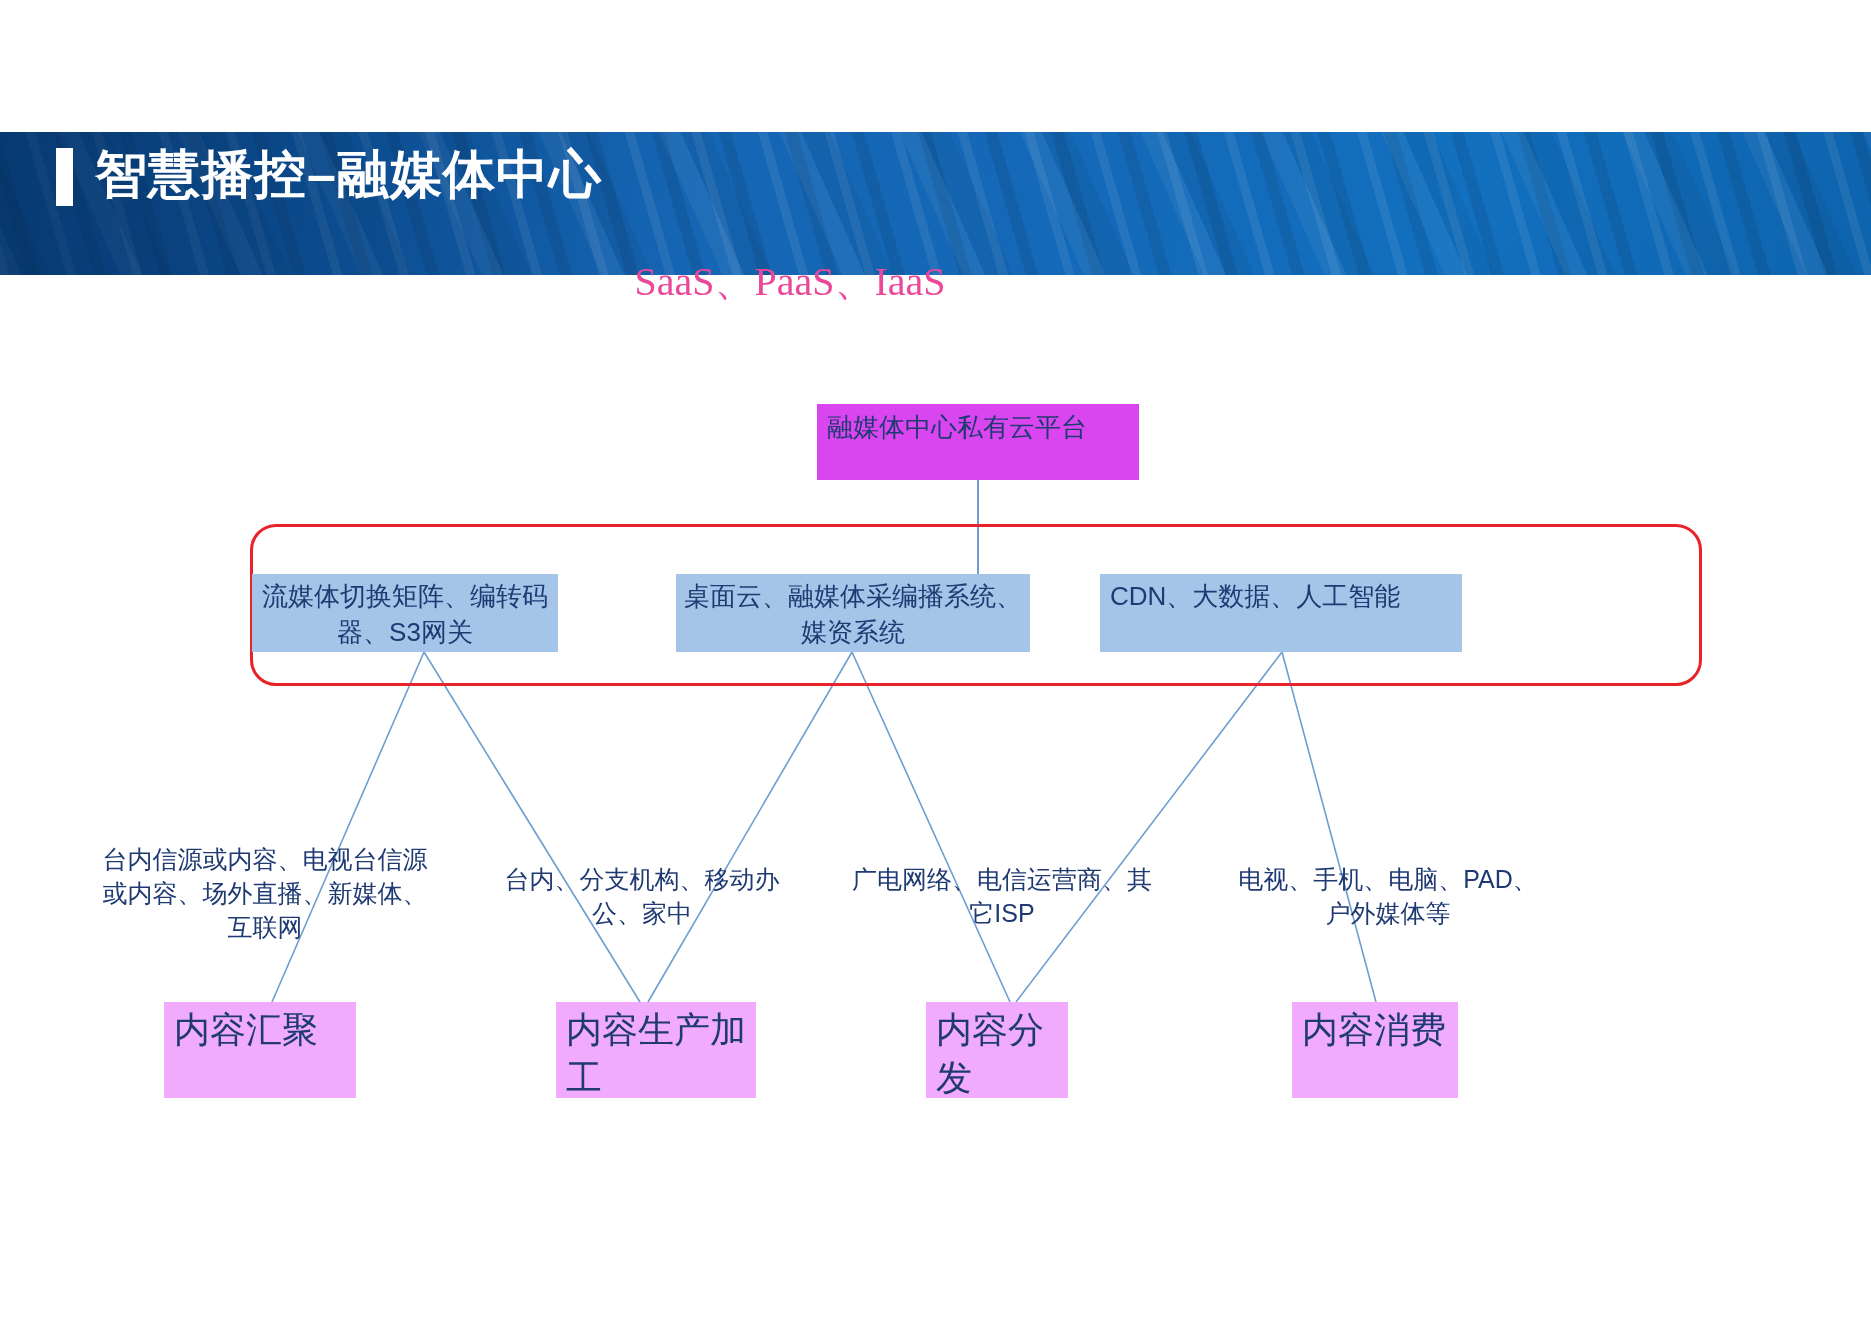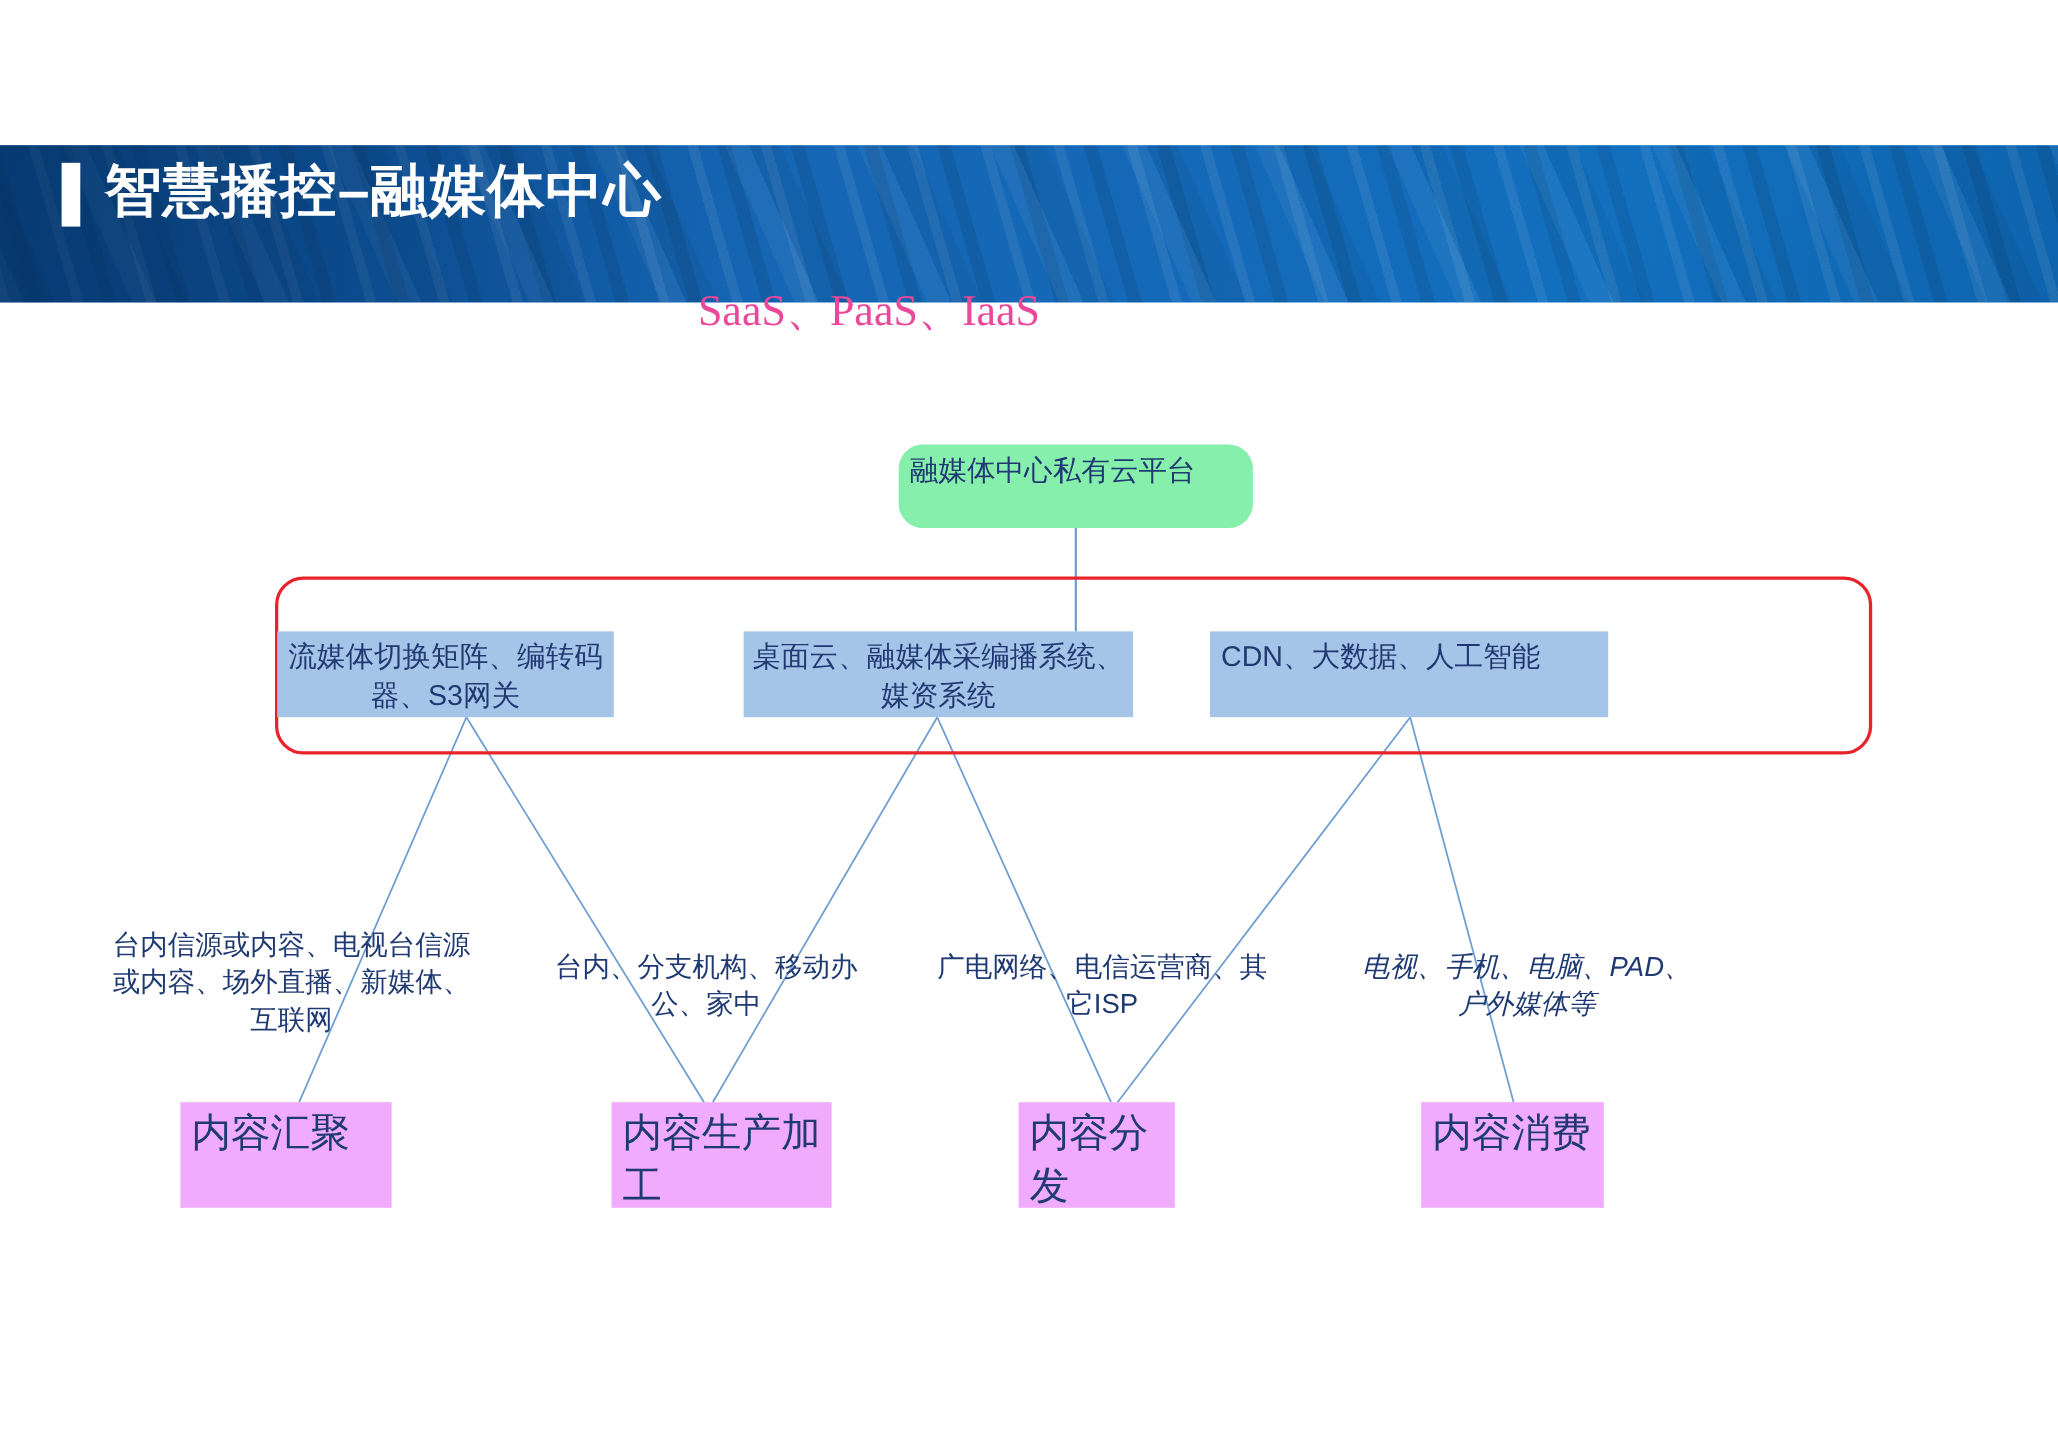--- a/index.html
+++ b/index.html
@@ -27,41 +27,41 @@
   .title{position:absolute;left:95px;top:140px;color:#fff;font-size:52px;
          font-weight:700;letter-spacing:1px;line-height:68px;white-space:nowrap;
          font-family:"Liberation Sans","DejaVu Sans",sans-serif;}
 
   
   .saas{position:absolute;left:560px;top:258px;width:460px;text-align:center;
         color:#ec4899;font-size:40px;line-height:48px;white-space:nowrap;
         font-family:"Liberation Serif","DejaVu Serif",serif;}
 
   .greenbox{position:absolute;left:817px;top:404px;width:322px;height:76px;
-            background:#86efac;color:#1f3a72;font-size:26px;line-height:34px;
-            padding:6px 10px 0 10px;box-sizing:border-box;border-radius:22px;}
+            background:#d946ef;color:#1f3a72;font-size:26px;line-height:34px;
+            padding:6px 10px 0 10px;box-sizing:border-box;}
 
   .redbox{position:absolute;left:250px;top:524px;width:1452px;height:162px;
           border:3px solid #e8232a;border-radius:26px;box-sizing:border-box;background:transparent;}
 
   .bluebox{position:absolute;background:#a5c5e8;color:#1f3a72;
            font-size:26px;line-height:36px;box-sizing:border-box;}
   .bb1{left:252px;top:574px;width:306px;height:78px;padding:4px 8px 0 8px;text-align:center;}
   .bb2{left:676px;top:574px;width:354px;height:78px;padding:4px 8px 0 8px;text-align:center;}
   .bb3{left:1100px;top:574px;width:362px;height:78px;padding:4px 10px 0 10px;text-align:left;}
 
   
   .lines{position:absolute;left:0;top:0;width:1871px;height:1323px;pointer-events:none;}
 
   
   .caption{position:absolute;color:#1f3a72;font-size:25px;line-height:34px;text-align:center;}
   .cap1{left:100px;top:842px;width:330px;}
   .cap2{left:492px;top:862px;width:300px;}
   .cap3{left:852px;top:862px;width:300px;}
-  .cap4{left:1228px;top:862px;width:320px;font-style:italic;}
+  .cap4{left:1228px;top:862px;width:320px;}
 
   
   .bottombox{position:absolute;background:#f0abfc;color:#1f3a72;font-size:36px;
              line-height:48px;padding:4px 10px 0 10px;box-sizing:border-box;}
   .bx1{left:164px;top:1002px;width:192px;height:96px;}
   .bx2{left:556px;top:1002px;width:200px;height:96px;}
   .bx3{left:926px;top:1002px;width:142px;height:96px;}
   .bx4{left:1292px;top:1002px;width:166px;height:96px;}
 </style>
 </head>

